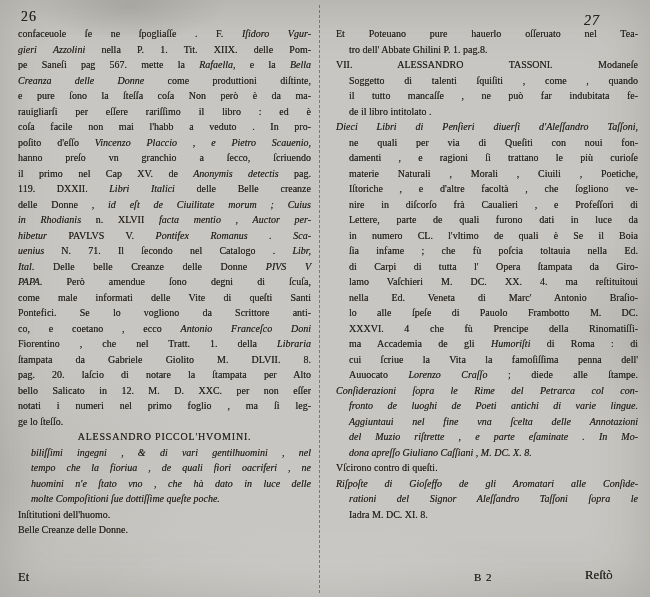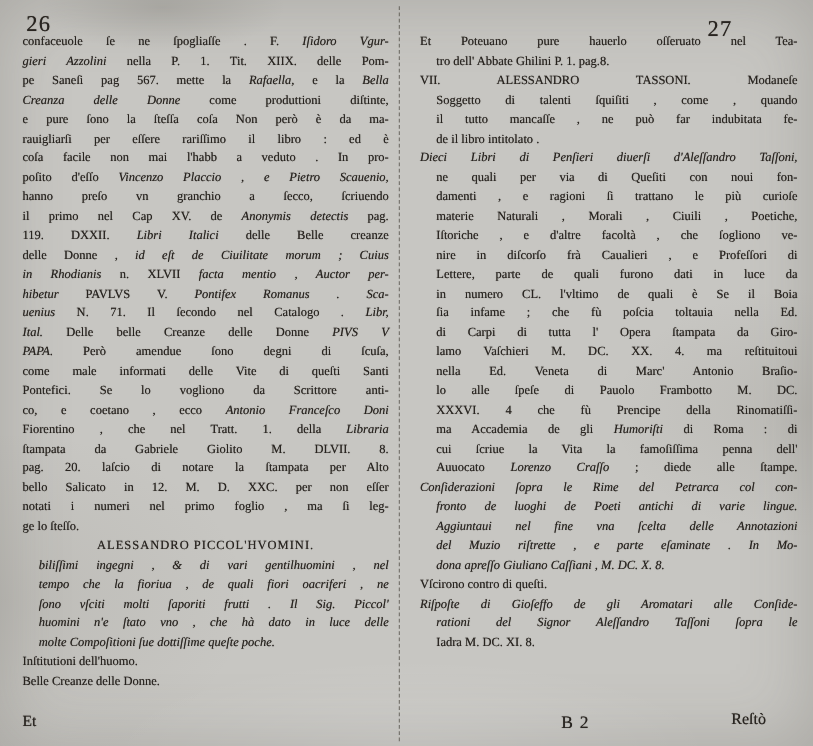--- a/index.html
+++ b/index.html
@@ -16,26 +16,26 @@
     background:
       radial-gradient(140px 50px at 130px 6px, rgba(95,92,84,0.20), transparent 70%),
       radial-gradient(220px 140px at 648px 330px, rgba(108,104,96,0.12), transparent 72%),
       radial-gradient(260px 180px at 4px 480px, rgba(112,108,98,0.11), transparent 75%),
       radial-gradient(300px 90px at 330px 600px, rgba(255,255,255,0.18), transparent 80%),
       #c7c6c2;
     box-shadow: inset 0 0 55px rgba(92,89,82,0.28);
   }
   .pagenum{
     position:absolute;
-    font-size:18px;
+    font-size:14px;
     letter-spacing:1px;
     text-shadow:0 0 0.6px rgba(40,36,30,0.75);
   }
   .pagenum.left{left:21px;top:9px;}
-  .pagenum.right{left:566px;top:13px;}
+  .pagenum.right{left:584px;top:13px;font-style:italic;}
   .divider{
     position:absolute;left:319px;top:5px;bottom:4px;width:0;
     border-left:1.5px dashed rgba(72,68,60,0.60);
   }
   .col{
     position:absolute;top:26px;
     font-size:10px;
     line-height:15.5px;
     text-shadow:0 0 0.55px rgba(40,36,30,0.70);
   }
@@ -45,22 +45,22 @@
   .line.j{text-align:justify;text-align-last:justify;}
   .line.indent{padding-left:13px;}
   .line.heading{text-align:center;letter-spacing:0.8px;}
   .it{font-style:italic;}
   .catchword-left{
     position:absolute;left:18px;top:570px;width:276px;
     text-align:left;font-size:12.5px;
     text-shadow:0 0 0.6px rgba(40,36,30,0.75);
   }
   .signature-right{
-    position:absolute;left:449px;top:571px;
-    font-size:14px;letter-spacing:1px;
+    position:absolute;left:474px;top:571px;
+    font-size:11px;letter-spacing:1px;
     text-shadow:0 0 0.6px rgba(40,36,30,0.75);
   }
   .catchword-right{
     position:absolute;left:585px;top:568px;
     font-size:12.8px;
     text-shadow:0 0 0.6px rgba(40,36,30,0.75);
   }
 </style>
 </head>
 <body>
@@ -92,21 +92,20 @@
       <div class="line flush j"><span class="ro">co, e coetano , ecco </span><span class="it">Antonio Franceſco Doni</span></div>
       <div class="line flush j"><span class="ro">Fiorentino , che nel Tratt. 1. della </span><span class="it">Libraria</span></div>
       <div class="line flush j"><span class="ro">ſtampata da Gabriele Giolito M. DLVII. 8.</span></div>
       <div class="line flush j"><span class="ro">pag. 20. laſcio di notare la ſtampata per Alto</span></div>
       <div class="line flush j"><span class="ro">bello Salicato in 12. M. D. XXC. per non eſſer</span></div>
       <div class="line flush j"><span class="ro">notati i numeri nel primo foglio , ma ſi leg-</span></div>
       <div class="line flush"><span class="ro">ge lo ſteſſo.</span></div>
       <div class="line heading"><span class="ro">ALESSANDRO PICCOL'HVOMINI.</span></div>
       <div class="line indent j"><span class="it">biliſſimi ingegni , &amp; di vari gentilhuomini , nel</span></div>
       <div class="line indent j"><span class="it">tempo che la fioriua , de quali fiori oacriferi , ne</span></div>
-      <div class="line indent j"><span class="it">ſono vſciti molti ſaporiti frutti . Il Sig. Piccol'</span></div>
       <div class="line indent j"><span class="it">huomini n'e ſtato vno , che hà dato in luce delle</span></div>
       <div class="line indent"><span class="it">molte Compoſitioni ſue dottiſſime queſte poche.</span></div>
       <div class="line flush"><span class="ro">Inſtitutioni dell'huomo.</span></div>
       <div class="line flush"><span class="ro">Belle Creanze delle Donne.</span></div>
     </div>
   <div class="col colR">
       <div class="line flush j"><span class="ro">Et Poteuano pure hauerlo oſſeruato nel Tea-</span></div>
       <div class="line indent"><span class="ro">tro dell' Abbate Ghilini P. 1. pag.8.</span></div>
       <div class="line flush j"><span class="ro">VII. ALESSANDRO TASSONI. Modaneſe</span></div>
       <div class="line indent j"><span class="ro">Soggetto di talenti ſquiſiti , come , quando</span></div>

